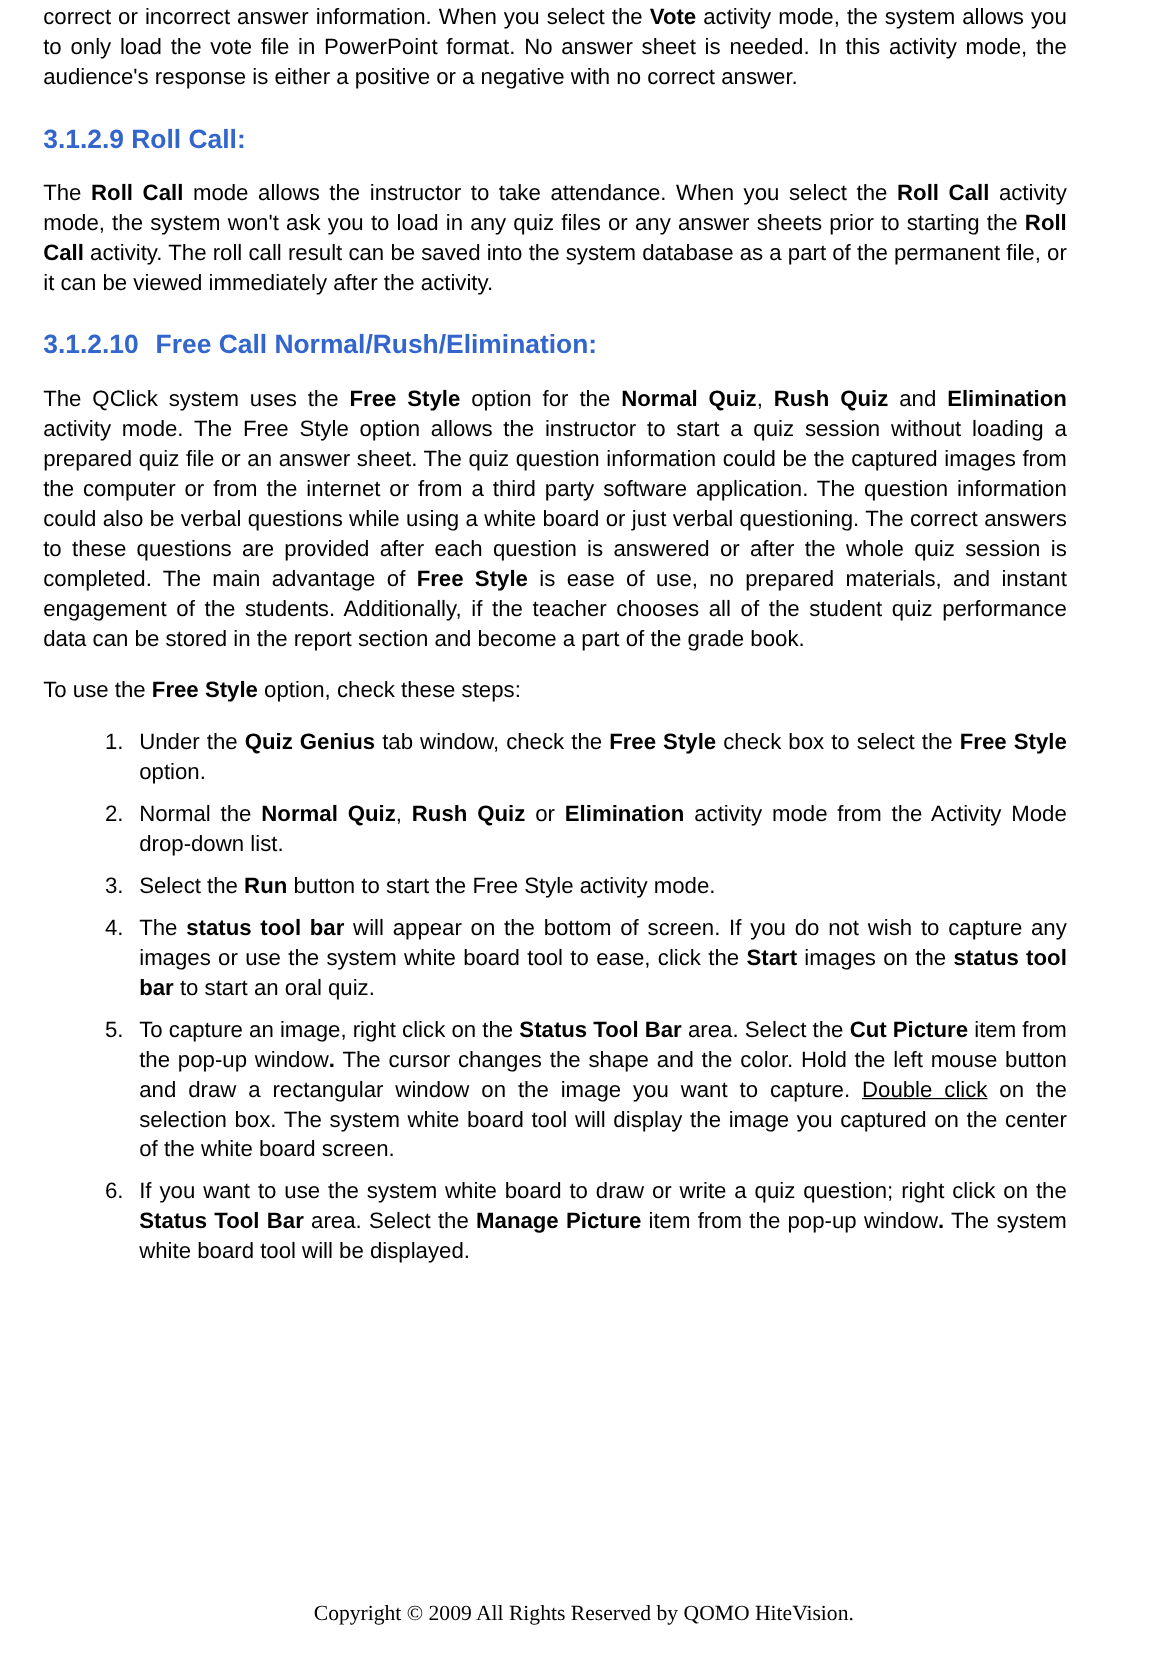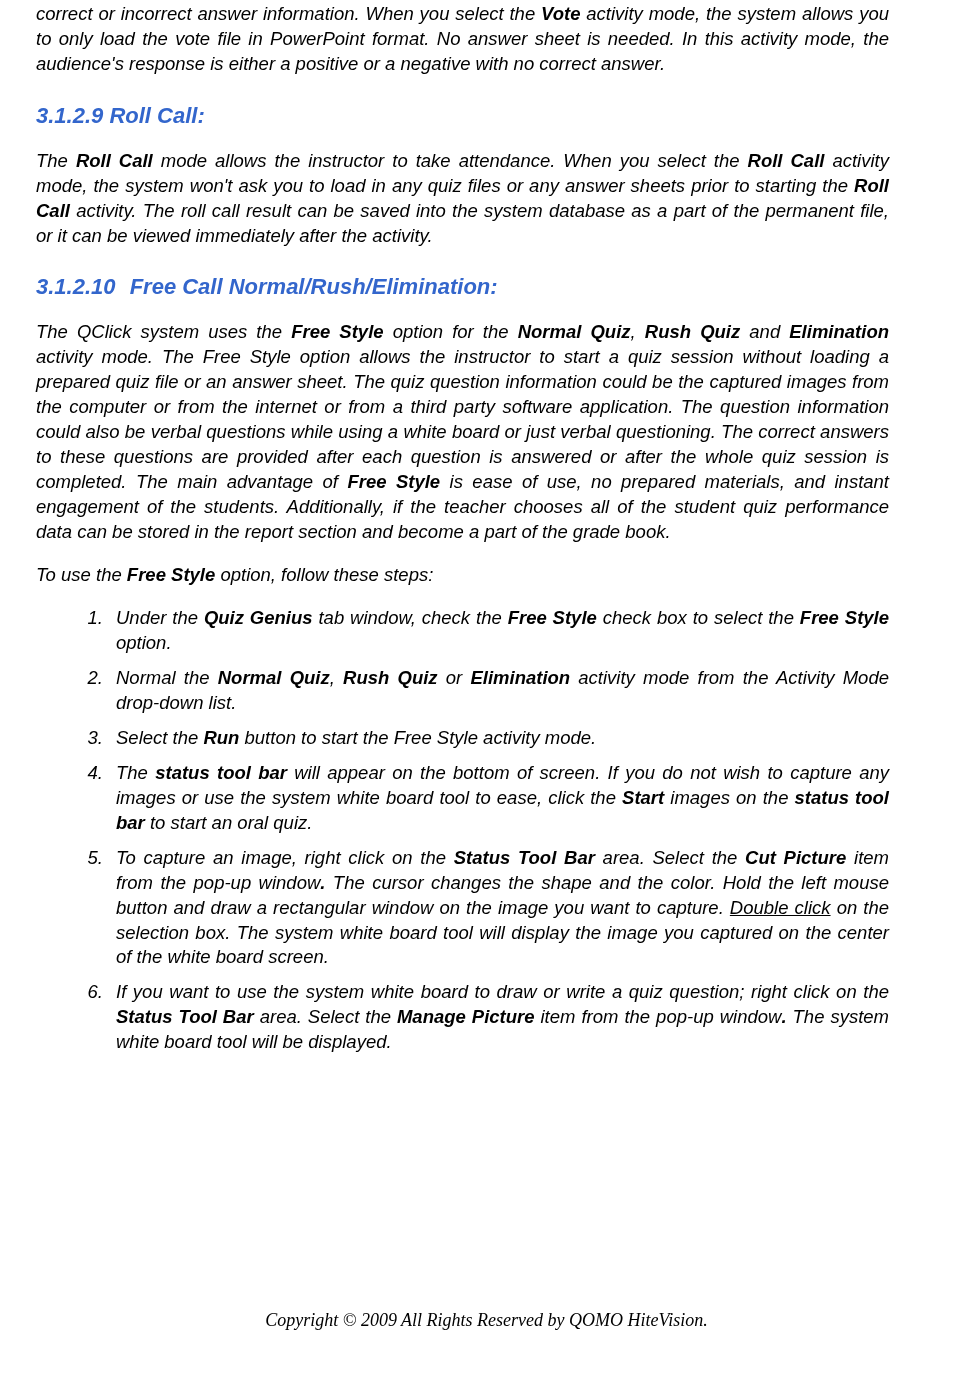--- a/index.html
+++ b/index.html
@@ -10,21 +10,20 @@
     margin: 0;
     padding: 0;
     background: #fff;
   }
   .page {
     width: 925px;
     min-height: 1396px;
     box-sizing: border-box;
     padding: 0 36px 0 36px;
     position: relative;
-    font-style: italic;
   }
   .content {
     padding-top: 2px;
   }
   p {
     margin: 0 0 18px 0;
     text-align: justify;
   }
   h2 {
     color: #3366cc;
@@ -62,21 +61,21 @@
   .footer {
     position: absolute;
     bottom: 28px;
     left: 0;
     width: 100%;
     text-align: center;
     font-family: "Times New Roman", Times, serif;
     font-size: 18px;
   }
   .footer-copy {
-    margin-bottom: 36px;
+    margin-bottom: 12px;
     padding-left: 48px;
   }
   .footer-line {
     position: relative;
     height: 24px;
   }
   .footer-url {
     color: #0000EE;
     text-decoration: underline;
   }
@@ -109,21 +108,21 @@
     <h2>
       <span class="h-number">3.1.2.10</span><span class="h-tab"></span>
       <span class="h-title">Free Call Normal/Rush/Elimination:</span>
     </h2>
 
     <p>
       <span>The QClick system uses the </span><b>Free Style</b><span> option for the </span><b>Normal Quiz</b><span>, </span><b>Rush Quiz</b><span> and </span><b>Elimination</b><span> activity mode. The Free Style option allows the instructor to start a quiz session without loading a prepared quiz file or an answer sheet. The quiz question information could be the captured images from the computer or from the internet or from a third party software application. The question information could also be verbal questions while using a white board or just verbal questioning. The correct answers to these questions are provided after each question is answered or after the whole quiz session is completed. The main advantage of </span><b>Free Style</b><span> is ease of use, no prepared materials, and instant engagement of the students. Additionally, if the teacher chooses all of the student quiz performance data can be stored in the report section and become a part of the grade book.</span>
     </p>
 
     <p>
-      <span>To use the </span><b>Free Style</b><span> option, follow these steps:</span>
+      <span>To use the </span><b>Free Style</b><span> option, check these steps:</span>
     </p>
 
     <ol>
       <li>
         <span>Under the </span><b>Quiz Genius</b><span> tab window, check the </span><b>Free Style</b><span> check box to select the </span><b>Free Style</b><span> option.</span>
       </li>
       <li>
         <span>Normal the </span><b>Normal Quiz</b><span>, </span><b>Rush Quiz</b><span> or </span><b>Elimination</b><span> activity mode from the Activity Mode drop-down list.</span>
       </li>
       <li>

